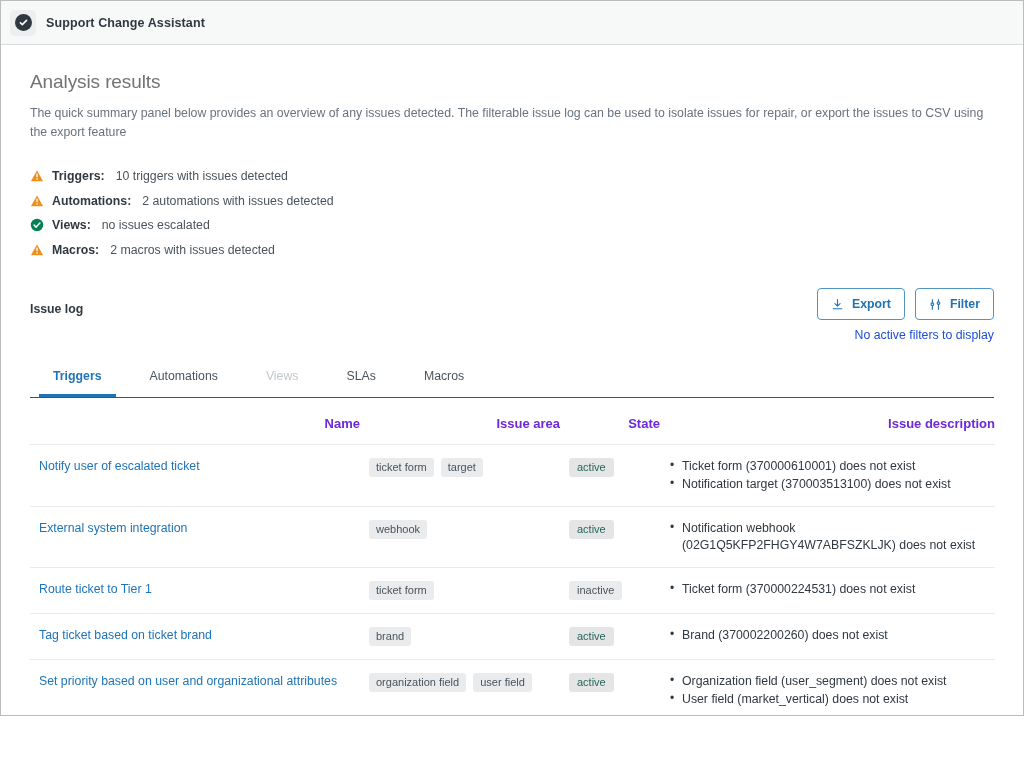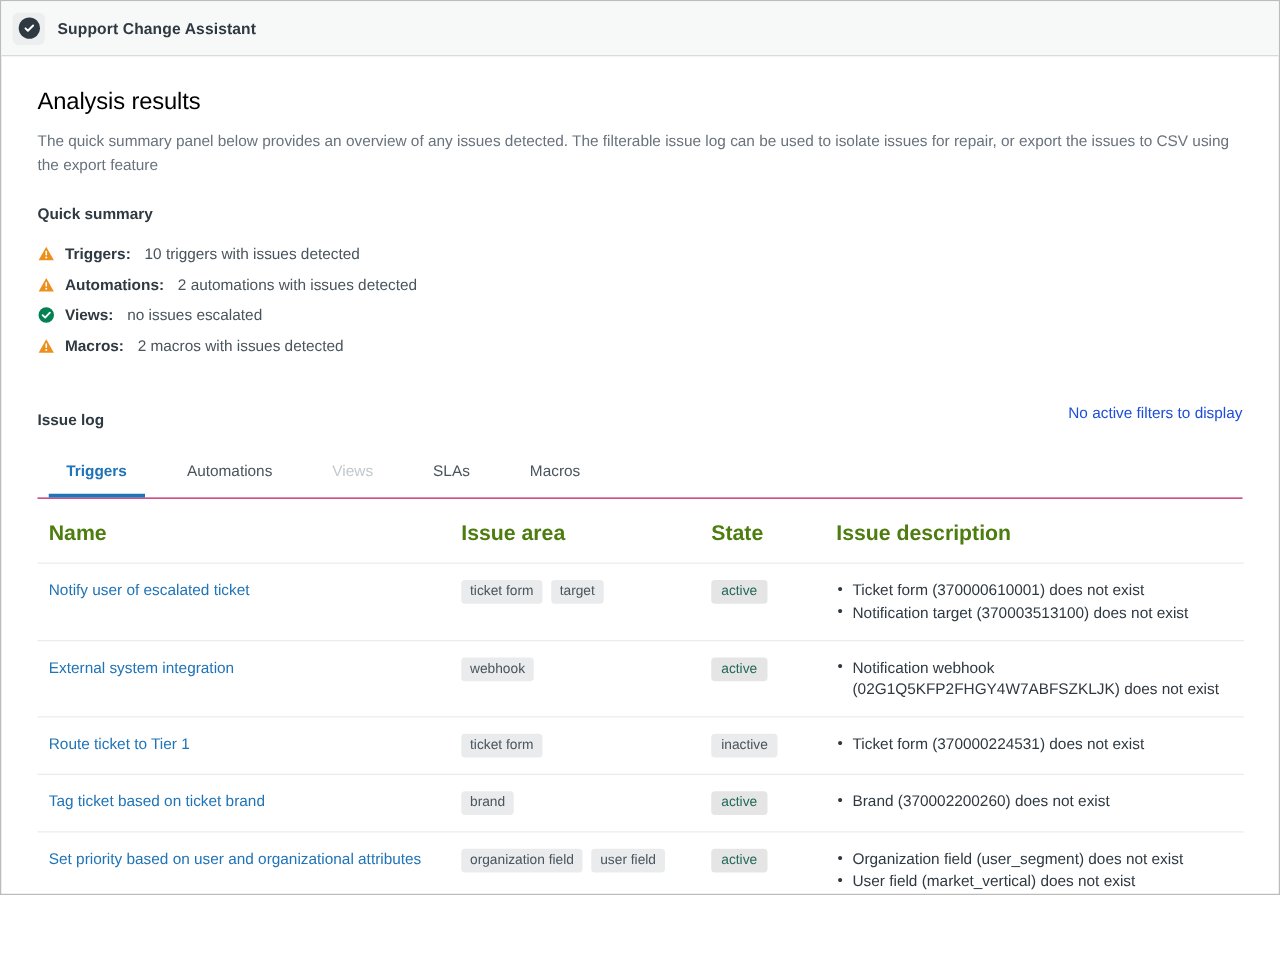--- a/index.html
+++ b/index.html
@@ -51,21 +51,21 @@
 
   
   .content {
     flex: 1 1 auto;
     padding: 26px 29px 0 29px;
     overflow: hidden;
   }
   .page-title {
     font-size: 19px;
     font-weight: normal;
-    color: #000000;
+    color: #737373;
     letter-spacing: -.1px;
     margin-bottom: 11px;
   }
   .page-desc {
     font-size: 12.3px;
     line-height: 19px;
     color: #68737d;
     max-width: 962px;
     margin-bottom: 22px;
   }
@@ -171,24 +171,24 @@
     cursor: default;
   }
 
   
   table.issue-table {
     width: 100%;
     border-collapse: collapse;
     table-layout: fixed;
   }
   table.issue-table th {
-    text-align: left;
-    font-size: 17px;
-    font-weight: bold;
-    color: #4d7c0f;
+    text-align: right;
+    font-size: 13px;
+    font-weight: bold;
+    color: #6d28d9;
     padding: 18px 0 13px 9px;
     border-bottom: 1px solid #e9ebed;
     vertical-align: bottom;
   }
   table.issue-table td {
     padding: 13px 0 13px 9px;
     border-bottom: 1px solid #e9ebed;
     vertical-align: top;
     font-size: 12.3px;
     color: #2f3941;
@@ -261,21 +261,20 @@
       </div>
     </div>
     <div class="app-title">Support Change Assistant</div>
   </div>
 
   <div class="content">
 
     <h1 class="page-title">Analysis results</h1>
     <p class="page-desc">The quick summary panel below provides an overview of any issues detected. The filterable issue log can be used to isolate issues for repair, or export the issues to CSV using the export feature</p>
 
-    <div class="section-label">Quick summary</div>
 
     <div class="summary-list">
 
       <div class="summary-row">
         <span class="summary-icon">
           <svg width="14" height="14" viewBox="0 0 14 14" aria-hidden="true">
             <path d="M7 1.4 L13.1 12.2 H0.9 Z" fill="#ED8F1C"></path>
             <rect x="6.35" y="4.6" width="1.3" height="3.7" rx=".55" fill="#ffffff"></rect>
             <circle cx="7" cy="10" r=".8" fill="#ffffff"></circle>
           </svg>
@@ -319,20 +318,45 @@
         <span class="summary-key">Macros:</span>
         <span class="summary-val">2 macros with issues detected</span>
       </div>
 
     </div>
 
     <div class="log-header">
       <div class="log-title">Issue log</div>
 
       <div class="actions-col">
+        <div class="btn-row">
+
+          <button class="btn">
+            <span>
+              <svg width="13" height="13" viewBox="0 0 14 14" aria-hidden="true">
+                <path d="M7 1.6 V8.6 M4.2 6 L7 8.8 L9.8 6" fill="none" stroke="#1f73b7" stroke-width="1.2" stroke-linecap="round" stroke-linejoin="round"></path>
+                <path d="M2.4 11.6 H11.6" fill="none" stroke="#1f73b7" stroke-width="1.2" stroke-linecap="round"></path>
+              </svg>
+            </span>
+            <span>Export</span>
+          </button>
+
+          <button class="btn">
+            <span>
+              <svg width="13" height="13" viewBox="0 0 14 14" aria-hidden="true">
+                <path d="M3.6 1.8 V5.2 M3.6 8.2 V12.2" fill="none" stroke="#1f73b7" stroke-width="1.2" stroke-linecap="round"></path>
+                <circle cx="3.6" cy="6.7" r="1.4" fill="none" stroke="#1f73b7" stroke-width="1.2"></circle>
+                <path d="M10.2 1.8 V4.0 M10.2 7.0 V12.2" fill="none" stroke="#1f73b7" stroke-width="1.2" stroke-linecap="round"></path>
+                <circle cx="10.2" cy="5.5" r="1.4" fill="none" stroke="#1f73b7" stroke-width="1.2"></circle>
+              </svg>
+            </span>
+            <span>Filter</span>
+          </button>
+
+        </div>
         <div class="filters-note">No active filters to display</div>
       </div>
     </div>
 
     <div class="tabs">
       <div class="tab active">Triggers</div>
       <div class="tab">Automations</div>
       <div class="tab disabled">Views</div>
       <div class="tab">SLAs</div>
       <div class="tab">Macros</div>

